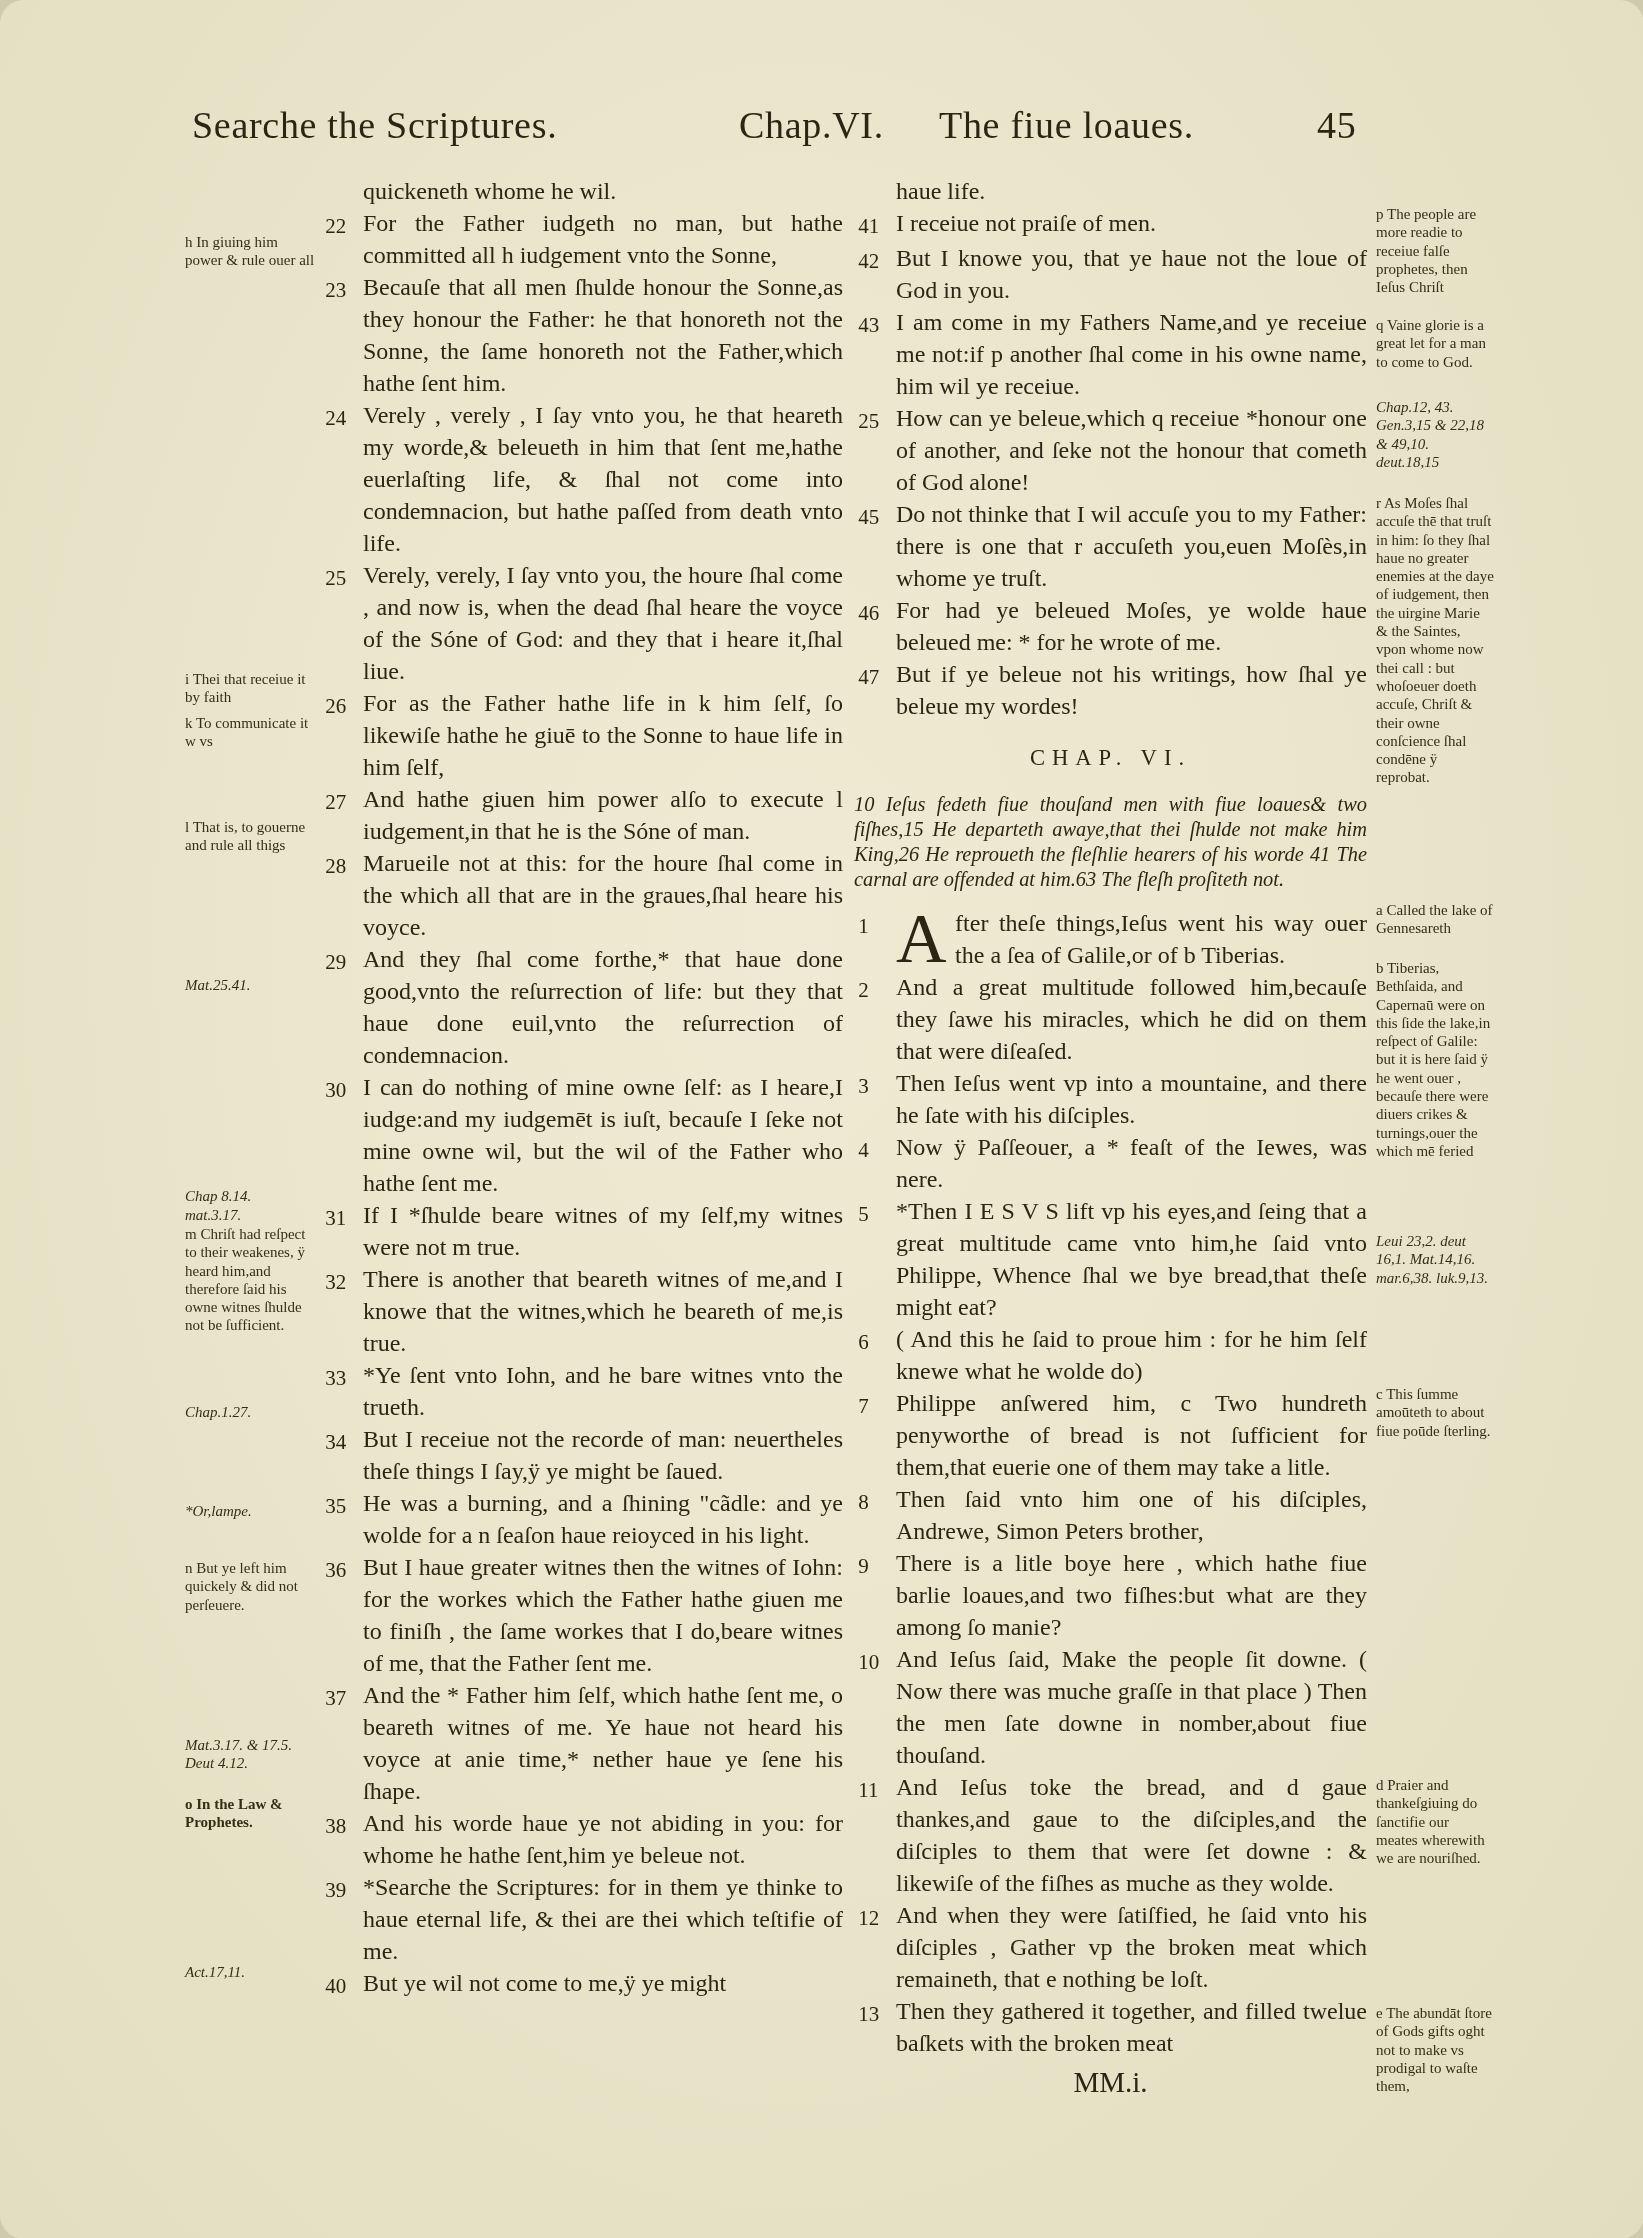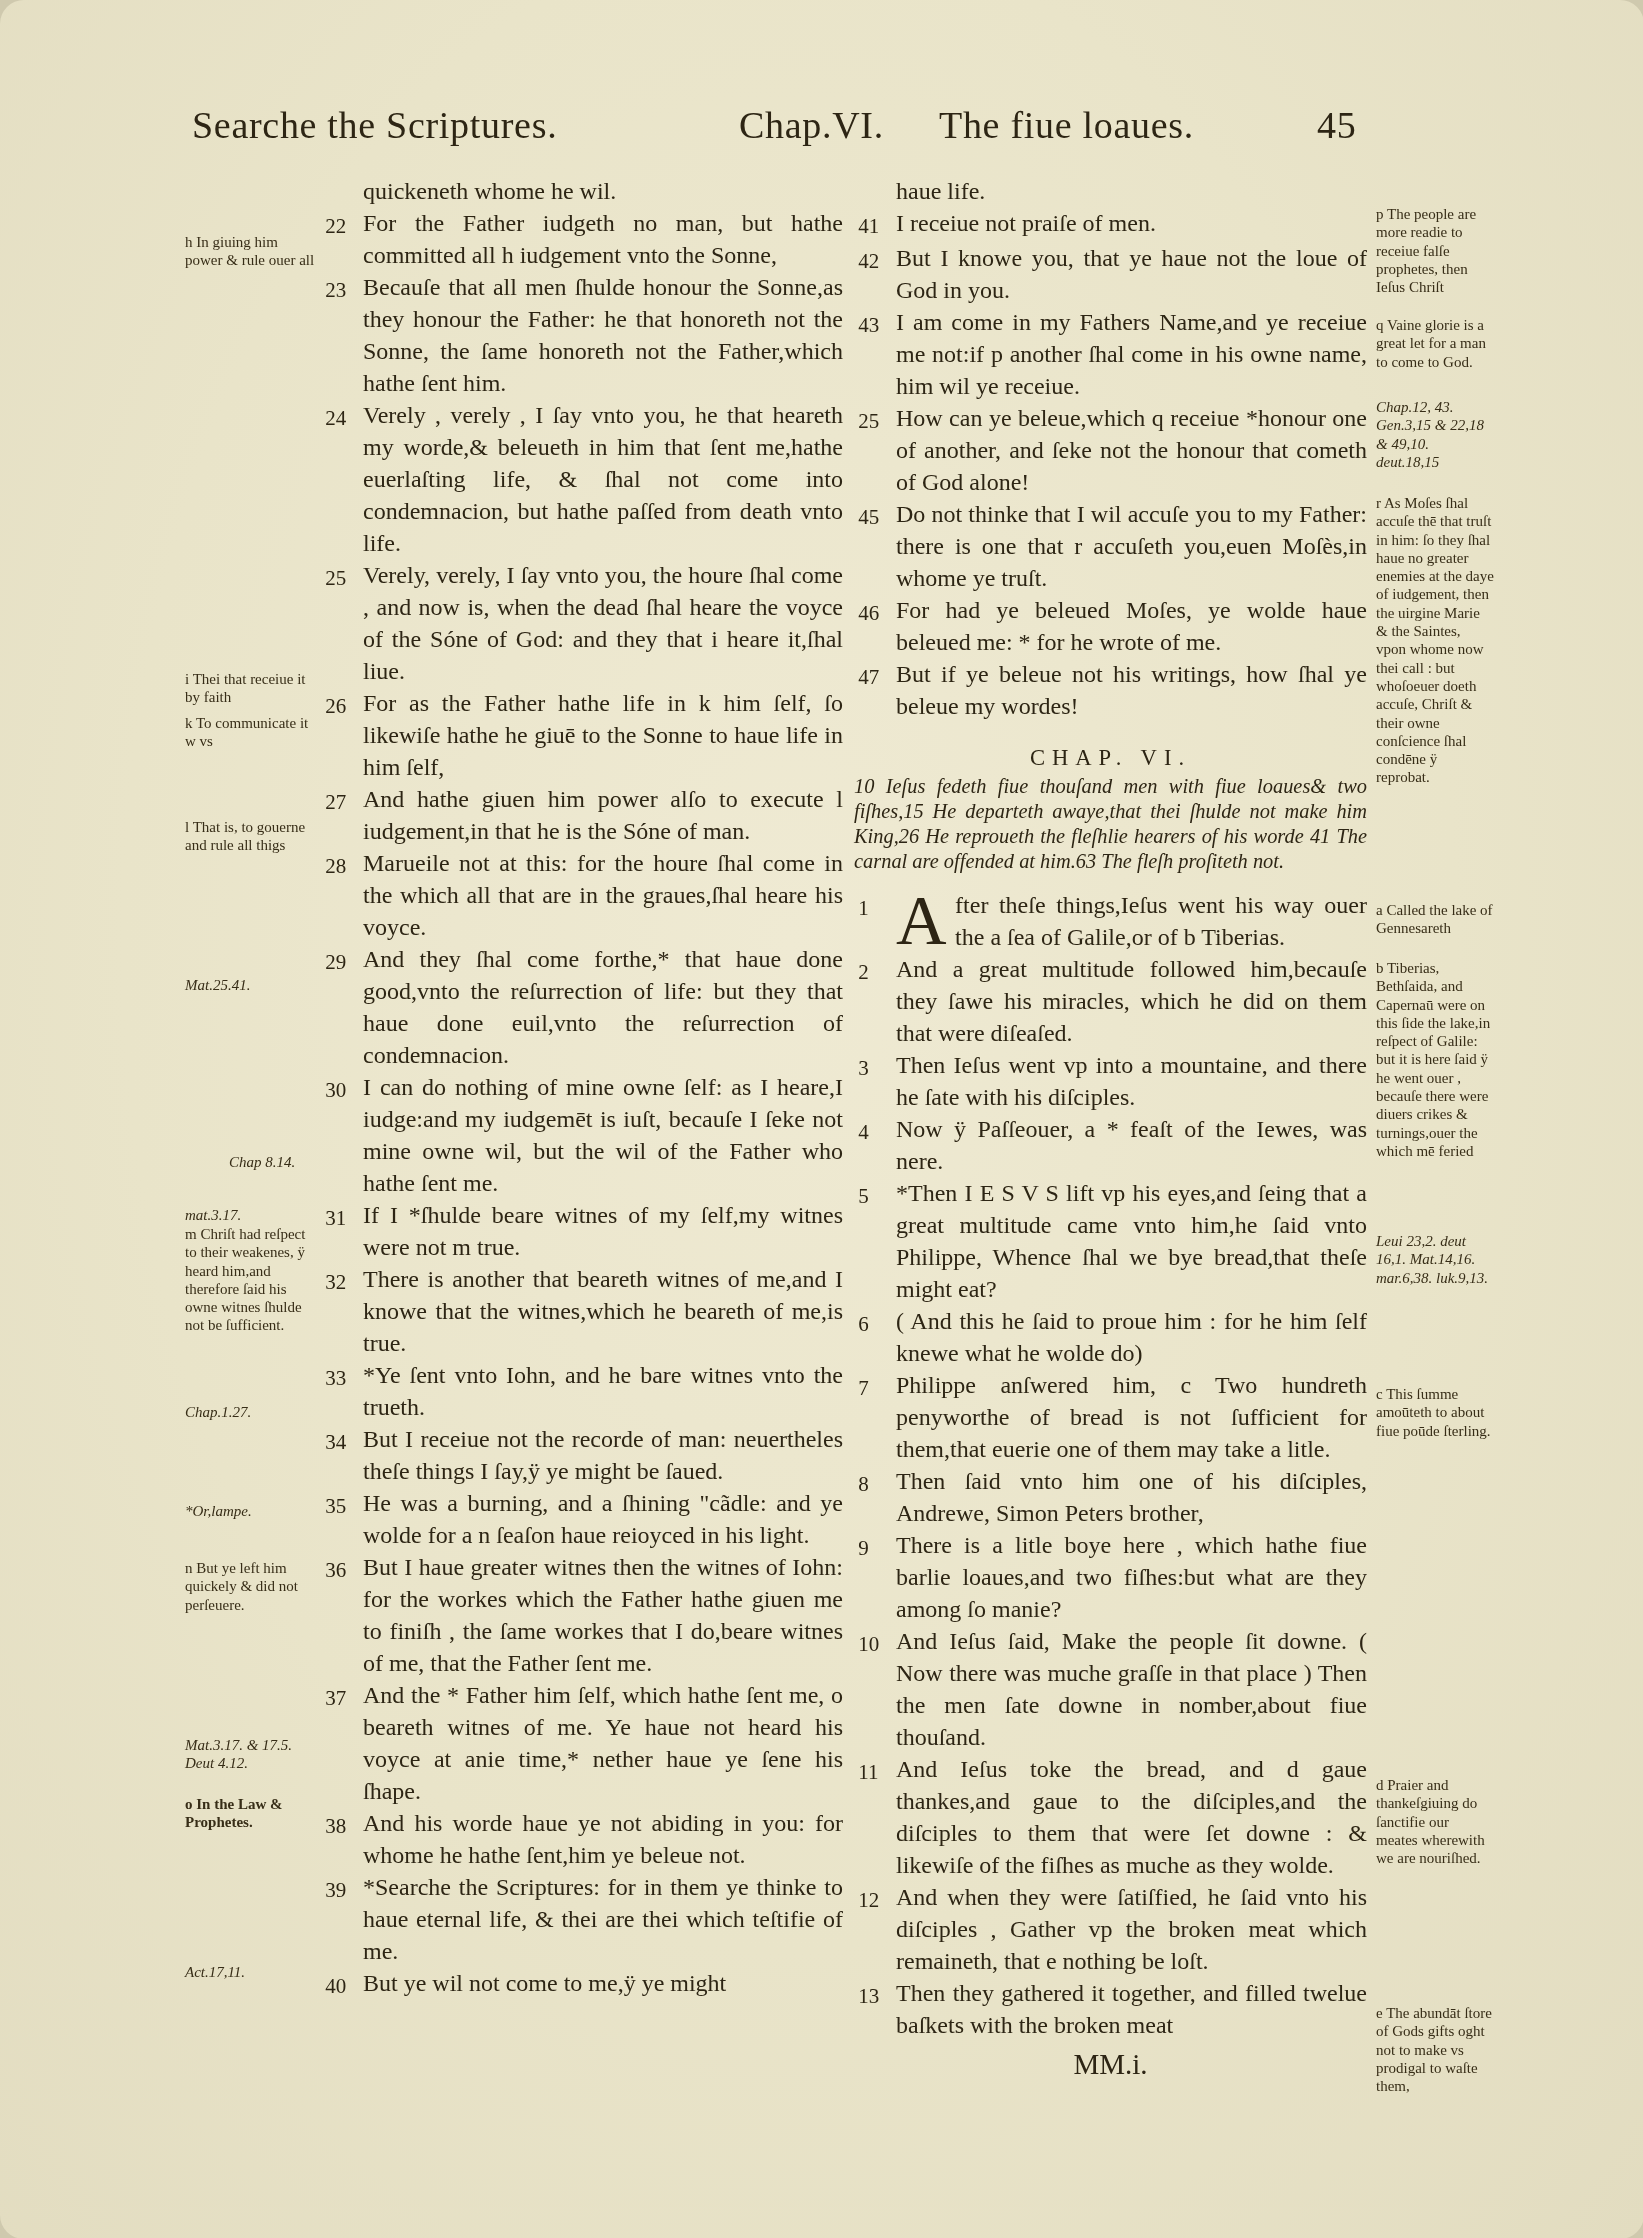--- a/index.html
+++ b/index.html
@@ -27,21 +27,21 @@
   .cont { padding-left:42px; text-align:left; }
   .verse { display:flex; }
   .vnum { flex:0 0 42px; font-size:21px; padding-top:2.8px; padding-left:4.2px; }
   .vtext { flex:1 1 auto; text-align:justify; }
   .dropcap {
     float:left; font-size:70px; line-height:56px;
     margin:4.2px 8.5px 0 0;
   }
   .chap-head {
     text-align:center; font-size:22.6px; font-weight:normal;
-    letter-spacing:7px; margin:20px 0 0 0;
+    letter-spacing:7px; margin:20px 0 18px 0;
   }
   .argument {
     font-style:italic; font-size:20.4px; line-height:25px;
     text-align:justify; margin-bottom:15.5px;
   }
   .signature { text-align:center; font-size:29px; margin-top:7px; }
 
   
   .notes { position:absolute; top:175px; height:2037px; }
   .notes-left  { left:185px;  width:130px; }
@@ -64,21 +64,21 @@
     <span class="h-title">The fiue loaues.</span>
     <span class="h-folio">45</span>
   </div>
 
   <div class="notes notes-left" id="notes-left">
       <div class="mnote" style="top: 58px;">h In giuing him power &amp; rule ouer all</div>
       <div class="mnote" style="top: 495px;">i Thei that receiue it by faith</div>
       <div class="mnote" style="top: 539px;">k To communicate it w vs</div>
       <div class="mnote" style="top: 643px;">l That is, to gouerne and rule all thigs</div>
       <div class="mnote italic" style="top: 801px;">Mat.25.41.</div>
-      <div class="mnote italic" style="top: 978px; margin-left: 44px;">Chap 8.14.</div>
+      <div class="mnote italic" style="top: 1012px;">Chap 8.14.</div>
       <div class="mnote italic" style="top: 1031px;">mat.3.17.</div>
       <div class="mnote" style="top: 1050px;">m Chriſt had reſpect to their weakenes, ÿ heard him,and therefore ſaid his owne witnes ſhulde not be ſufficient.</div>
       <div class="mnote italic" style="top: 1228px;">Chap.1.27.</div>
       <div class="mnote italic" style="top: 1327px;">*Or,lampe.</div>
       <div class="mnote" style="top: 1384px;">n But ye left him quickely &amp; did not perſeuere.</div>
       <div class="mnote italic" style="top: 1561px;">Mat.3.17. &amp; 17.5. Deut 4.12.</div>
       <div class="mnote" style="top: 1620px; font-weight: bold;">o In the Law &amp; Prophetes.</div>
       <div class="mnote italic" style="top: 1788px;">Act.17,11.</div>
     </div>
 

